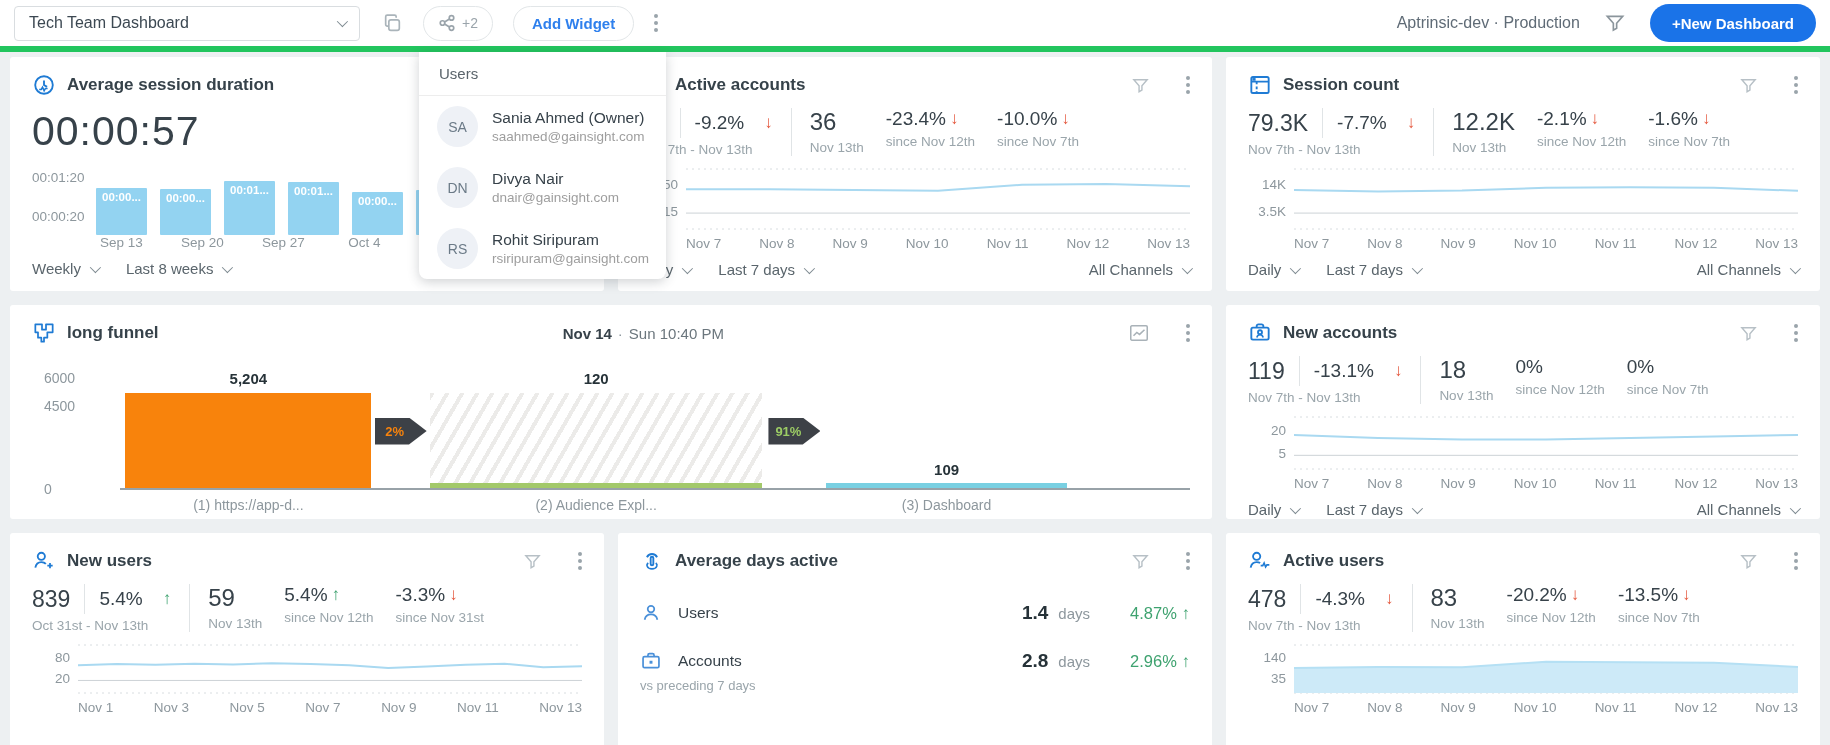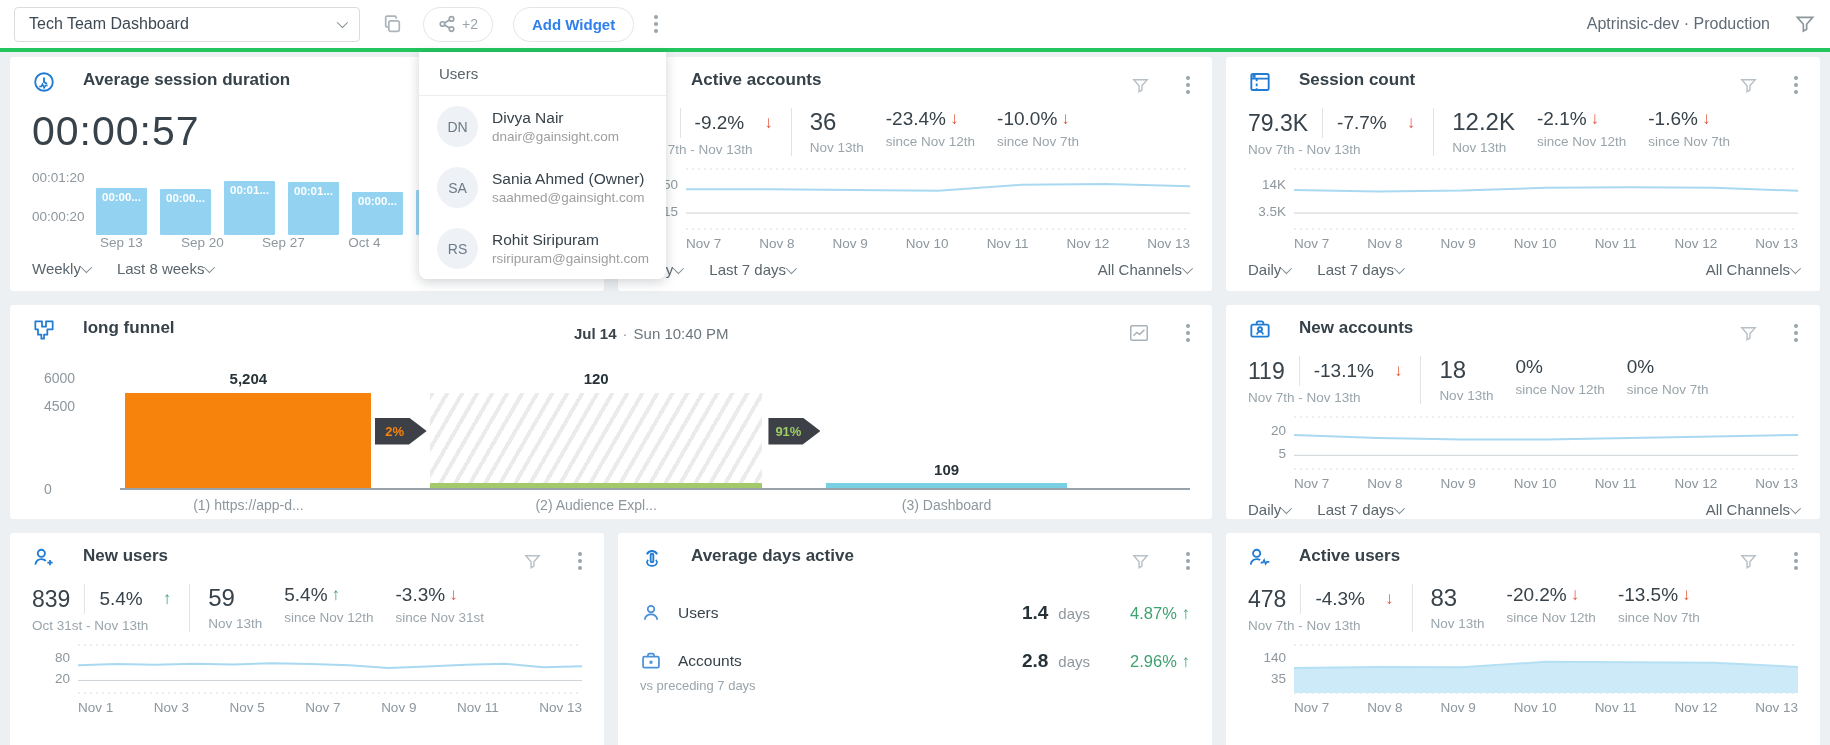--- a/index.html
+++ b/index.html
@@ -1,20 +1,20 @@
 <!DOCTYPE html>
 <html><head>
 <meta charset="utf-8">
 <style>
   * { margin:0; padding:0; box-sizing:border-box; }
   html,body { width:1830px; height:745px; overflow:hidden; background:#edf0f2;
     font-family:"Liberation Sans", sans-serif; color:#37424a; }
 
   
-  .topbar { height:52px; background:#fff; border-bottom:4px solid #22c55e;
+  .topbar { height:52px; background:#fff; border-bottom:6px solid #22c55e;
     display:flex; align-items:center; padding:0 14px; position:relative; z-index:10; }
   .dash-select { width:346px; height:35px; border:1px solid #d9dde0; border-radius:4px;
     display:flex; align-items:center; padding:0 14px; font-size:16px; color:#3c4852; cursor:pointer; }
   .dash-select .chev { margin-left:auto; }
   .chev { display:inline-block; width:8px; height:8px; border:solid #7e8a91;
     border-width:0 1.6px 1.6px 0; transform:rotate(45deg) translateY(-2px); }
   .tb-icon { color:#aab4ba; margin-left:22px; cursor:pointer; display:flex; align-items:center; }
   .pill { height:35px; border:1px solid #e2e6e8; border-radius:18px; display:flex;
     align-items:center; padding:0 14px; margin-left:20px; cursor:pointer; background:#fff; }
   .share-pill { color:#9aa4ab; font-size:14px; gap:6px; }
@@ -24,21 +24,21 @@
   .tb-right { margin-left:auto; display:flex; align-items:center; gap:24px; }
   .env { font-size:16px; color:#5f6b76; }
   .newdash { background:#1a73e8; color:#fff; font-size:15px; font-weight:700;
     border:none; border-radius:19px; height:38px; padding:0 22px; cursor:pointer; }
 
   
   .main { display:grid; grid-template-columns:repeat(3,1fr); grid-template-rows:234px 214px 252px;
     gap:14px; padding:5px 10px 0; }
   .widget { background:#fff; border-radius:3px; padding:13px 22px 10px; display:flex;
     flex-direction:column; overflow:hidden; }
-  .whead { display:flex; gap:27px; min-height:30px; }
+  .whead { display:flex; align-items:center; gap:11px; min-height:30px; }
   .wtitle { font-size:17px; font-weight:700; color:#36424a; }
   .hicons { margin-left:auto; display:flex; align-items:center; gap:16px; color:#b7c0c6; }
   .hicons > * { cursor:pointer; }
 
   
   .stats { display:flex; align-items:flex-start; margin-top:8px; }
   .grpA .line1 { display:flex; align-items:center; }
   .val { font-size:23px; font-weight:500; color:#37424a; }
   .vdiv { width:1px; height:30px; background:#e0e4e6; margin:0 14px; }
   .gdiv { width:1px; height:48px; background:#e0e4e6; margin:0 18px; }
@@ -58,21 +58,21 @@
   .ycol .y1 { top:calc(30% - 9px);text-align:center; }
   .ycol .y2 { top:calc(72% - 9px); }
   .plot { flex:1; position:relative; }
   .xlabels { margin-left:46px; display:flex; justify-content:space-between;
     font-size:13.5px; color:#8d979d; margin-top:5px; }
   .kpi .chartrow { height:64px; }
   #w-new-accounts .chartrow { height:56px; }
   .row3 .chartrow { height:52px; }
   .wfoot { display:flex; align-items:center; gap:28px; margin-top:auto; padding:10px 0 4px;
     font-size:15px; color:#5a656c; }
-  .fitem { display:flex; align-items:center; cursor:pointer; }
+  .fitem { display:flex; align-items:center; gap:9px; cursor:pointer; }
   .wfoot .rightf { margin-left:auto; }
 
   
   .bigtime { font-size:41px; font-weight:500; color:#37424a; margin-top:8px; letter-spacing:1px; }
   .bars-row { display:flex; margin-top:14px; height:66px; }
   .bars-y { width:64px; position:relative; flex:none; }
   .bars-y span { position:absolute; left:0; font-size:13.5px; color:#8d979d; }
   .bars-y .y1 { top:1px; } .bars-y .y2 { top:40px; }
   .barplot { flex:1; display:flex; align-items:flex-end; gap:13px; }
   .bar { width:51px; background:#93d3f1; border-radius:1px; overflow:hidden; text-align:center; }
@@ -160,20 +160,21 @@
     <span class="env">
       <span>Aptrinsic-dev</span>
       <span>·</span>
       <span>Production</span>
     </span>
     <span class="tb-icon" style="margin-left:0">
       <svg class="ic" width="22" height="22" viewBox="0 0 20 20" fill="none" stroke="#8b959c" stroke-width="1.5">
         <path d="M3 4h14l-5.5 6.2v4.6l-3 1.7v-6.3z"></path>
       </svg>
     </span>
+    <button class="newdash">+New Dashboard</button>
   </div>
 </header>
 
 <main class="main">
 
   <section class="widget" id="w-avg-session">
     <div class="whead">
       <svg class="ic" width="24" height="24" viewBox="0 0 18 18" fill="none" stroke="#1f7bd4" stroke-width="1.4">
         <circle cx="9" cy="9" r="6.6"></circle>
           <path d="M9 5.6V9l2.3 1.4"></path>
@@ -427,21 +428,21 @@
     </div>
   </section>
 
   <section class="widget" id="w-funnel">
     <div class="whead">
       <svg class="ic" width="24" height="24" viewBox="0 0 18 18" fill="none" stroke="#1f7bd4" stroke-width="1.3">
         <path d="M2.5 2.5h5v4h3v-4h5v6h-4v4h-2.5v3h-2v-3H4.5v-4h-2z" stroke-linejoin="round"></path>
       </svg>
       <span class="wtitle">long funnel</span>
       <span class="fts">
-        <span class="d">Jul 14</span>
+        <span class="d">Nov 14</span>
         <span>·</span>
         <span class="t">Sun 10:40 PM</span>
       </span>
       <span class="hicons">
         <svg width="22" height="22" viewBox="0 0 20 20" fill="none" stroke="#a9b2b8" stroke-width="1.4">
           <rect x="2.5" y="3.5" width="15" height="13" rx="1"></rect>
             <path d="M5 12.5l3-3 2.5 1.8 4.5-4.3"></path>
         </svg>
         <span class="kebab">
             <i></i>
@@ -778,31 +779,31 @@
       
       
       
     </div>
   </section>
 </main>
 
 <div class="udrop">
   <div class="utitle">Users</div>
   <div class="uitem">
+    <span class="avatar">SA</span>
+    <span>
+        <div class="uname">Sania Ahmed (Owner)</div>
+    <div class="umail">saahmed@gainsight.com</div>
+      </span>
+  </div>
+  <div class="uitem">
     <span class="avatar">DN</span>
     <span>
         <div class="uname">Divya Nair</div>
     <div class="umail">dnair@gainsight.com</div>
-      </span>
-  </div>
-  <div class="uitem">
-    <span class="avatar">SA</span>
-    <span>
-        <div class="uname">Sania Ahmed (Owner)</div>
-    <div class="umail">saahmed@gainsight.com</div>
       </span>
   </div>
   <div class="uitem">
     <span class="avatar">RS</span>
     <span>
         <div class="uname">Rohit Siripuram</div>
     <div class="umail">rsiripuram@gainsight.com</div>
       </span>
   </div>
 </div>

